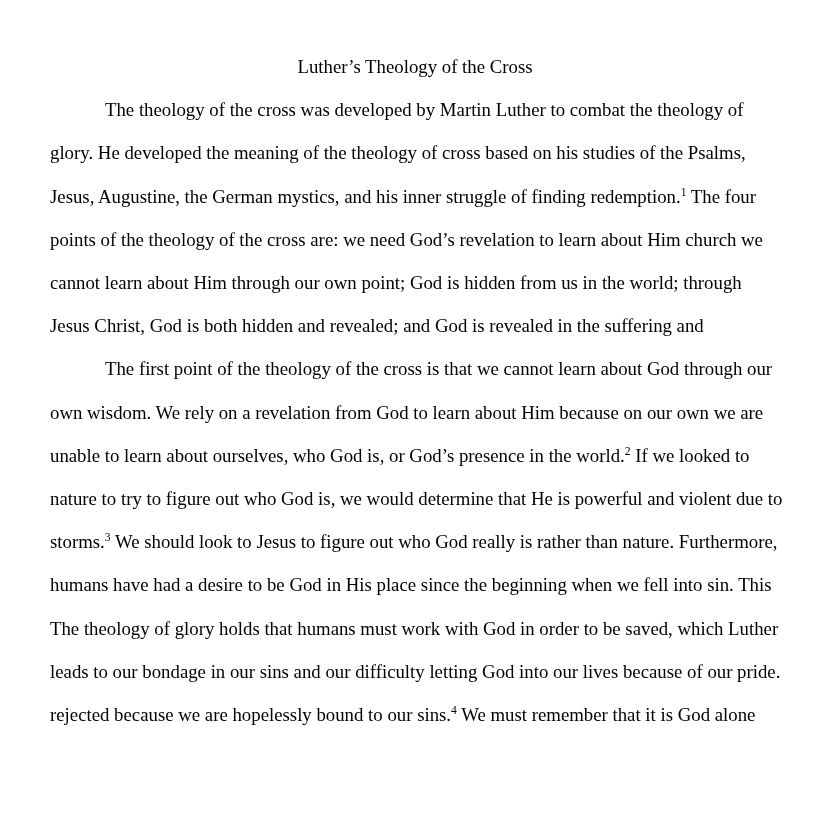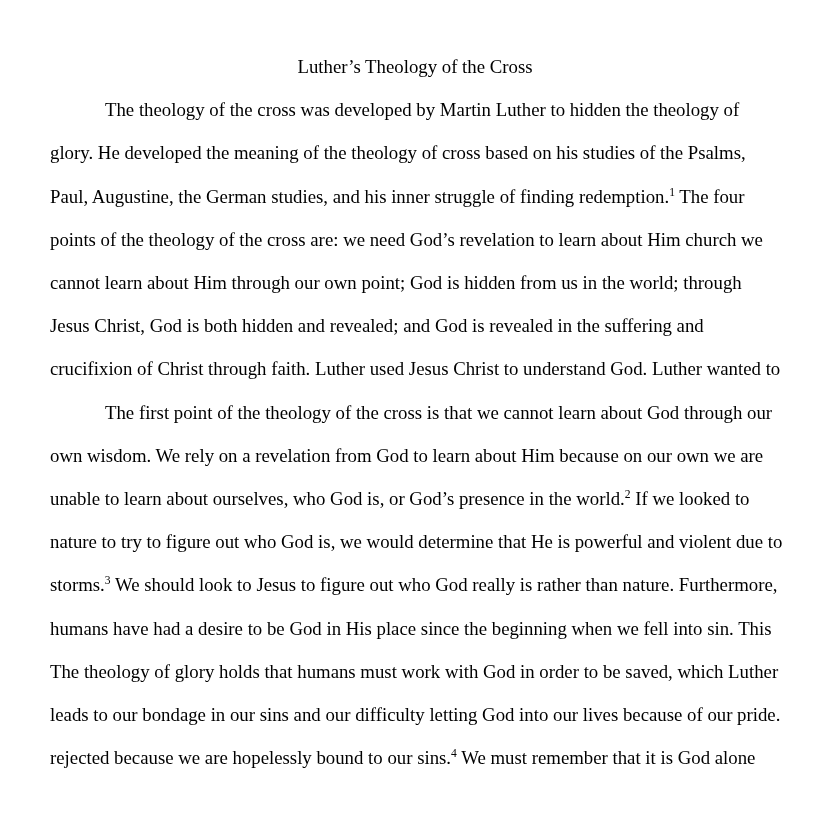--- a/index.html
+++ b/index.html
@@ -41,27 +41,26 @@
     top: -7px;
   }
 </style>
 </head>
 <body>
 
 <div class="page">
   <div class="title">Luther’s Theology of the Cross</div>
   <div>
       <div class="paragraph">
-        <div class="line indent"><span>The theology of the cross was developed by Martin Luther to hidden the theology of</span></div>
+        <div class="line indent"><span>The theology of the cross was developed by Martin Luther to combat the theology of</span></div>
         <div class="line"><span>glory. He developed the meaning of the theology of cross based on his studies of the Psalms,</span></div>
-        <div class="line"><span>Paul, Augustine, the German studies, and his inner struggle of finding redemption.</span><sup class="fnref">1</sup><span> The four</span></div>
+        <div class="line"><span>Jesus, Augustine, the German mystics, and his inner struggle of finding redemption.</span><sup class="fnref">1</sup><span> The four</span></div>
         <div class="line"><span>points of the theology of the cross are: we need God’s revelation to learn about Him church we</span></div>
         <div class="line"><span>cannot learn about Him through our own point; God is hidden from us in the world; through</span></div>
         <div class="line"><span>Jesus Christ, God is both hidden and revealed; and God is revealed in the suffering and</span></div>
-        <div class="line"><span>crucifixion of Christ through faith. Luther used Jesus Christ to understand God. Luther wanted to</span></div>
       </div>
       <div class="paragraph">
         <div class="line indent"><span>The first point of the theology of the cross is that we cannot learn about God through our</span></div>
         <div class="line"><span>own wisdom. We rely on a revelation from God to learn about Him because on our own we are</span></div>
         <div class="line"><span>unable to learn about ourselves, who God is, or God’s presence in the world.</span><sup class="fnref">2</sup><span> If we looked to</span></div>
         <div class="line"><span>nature to try to figure out who God is, we would determine that He is powerful and violent due to</span></div>
         <div class="line"><span>storms.</span><sup class="fnref">3</sup><span> We should look to Jesus to figure out who God really is rather than nature. Furthermore,</span></div>
         <div class="line"><span>humans have had a desire to be God in His place since the beginning when we fell into sin. This</span></div>
         <div class="line"><span>The theology of glory holds that humans must work with God in order to be saved, which Luther</span></div>
         <div class="line"><span>leads to our bondage in our sins and our difficulty letting God into our lives because of our pride.</span></div>

